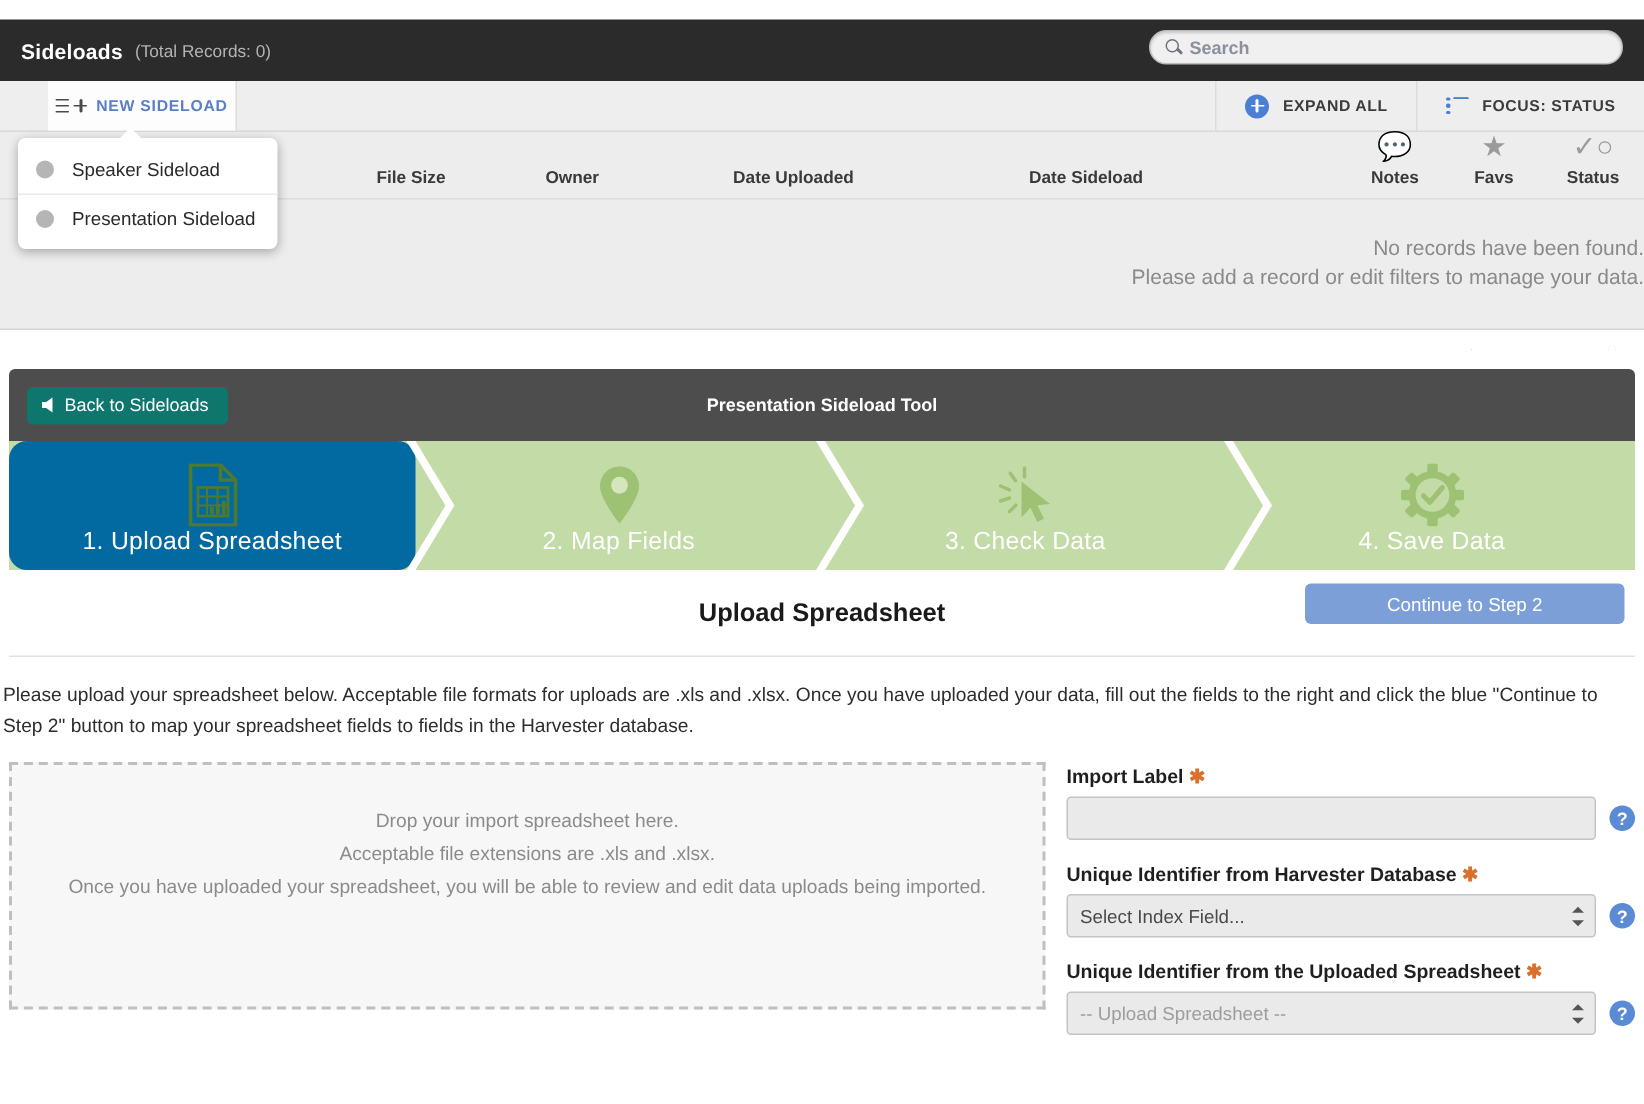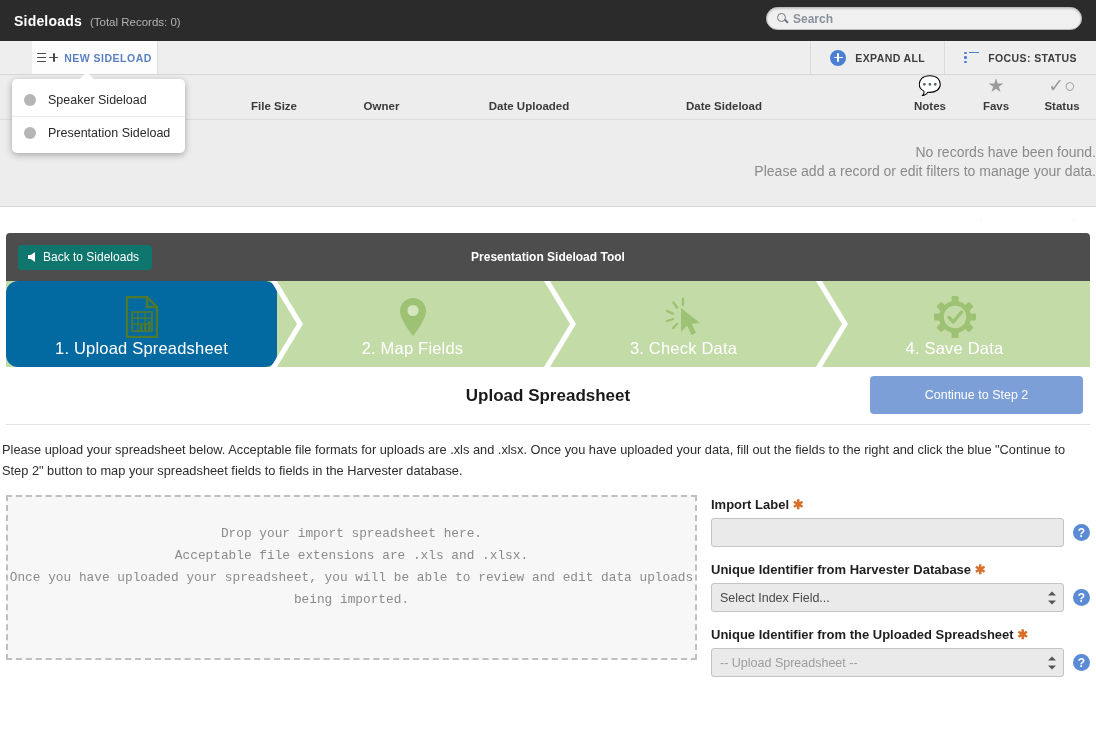--- a/index.html
+++ b/index.html
@@ -12,20 +12,21 @@
 
   
   .records-panel { position: relative; width: 1096px; }
 
   .rp-titlebar {
     height: 41px;
     background: #2b2b2b;
     display: flex; align-items: center;
     padding: 0 14px;
     position: relative;
+    margin-top: 13px;
   }
   .rp-title {
     color: #ffffff;
     font-size: 14px; font-weight: bold;
     letter-spacing: .2px;
   }
   .rp-subtitle {
     color: #b3b3b3;
     font-size: 11.5px;
     margin-left: 8px;
@@ -276,21 +277,21 @@
     border-bottom: 1px solid #e2e2e2;
     display: flex; align-items: center;
     position: relative;
   }
   .sub-title {
     position: absolute; left: 0; right: 0; text-align: center;
     font-size: 17px; font-weight: bold; color: #1a1a1a;
   }
   .continue-btn {
     position: absolute; right: 7px; top: 9px;
-    width: 213px; height: 38px;
+    width: 213px; height: 27px;
     background: #7d9fd8;
     border-radius: 4px;
     border: none;
     color: #ffffff; font-size: 12.5px;
     font-family: "Liberation Sans", sans-serif;
     cursor: pointer;
   }
 
   .intro-text {
     padding: 14px 6px 0 2px;
@@ -303,21 +304,20 @@
     padding: 14px 6px 0 6px;
   }
   .dropzone {
     width: 691px; height: 165px;
     border: 2px dashed #bfbfbf;
     background: #f7f7f7;
     padding-top: 26px;
     text-align: center;
     font-size: 12.8px; color: #8b8b8b; line-height: 22px;
     cursor: pointer;
-    font-family: Liberation Mono, monospace;
   }
   .form-col { flex: 1; padding-top: 2px; }
   .field { margin-bottom: 15px; position: relative; padding-right: 26px; }
   .field-label {
     font-size: 13px; font-weight: bold; color: #1f1f1f;
     margin-bottom: 6px; display: block;
   }
   .req { color: #d9712c; font-size: 13px; }
   .text-input {
     width: 100%; height: 29px;

